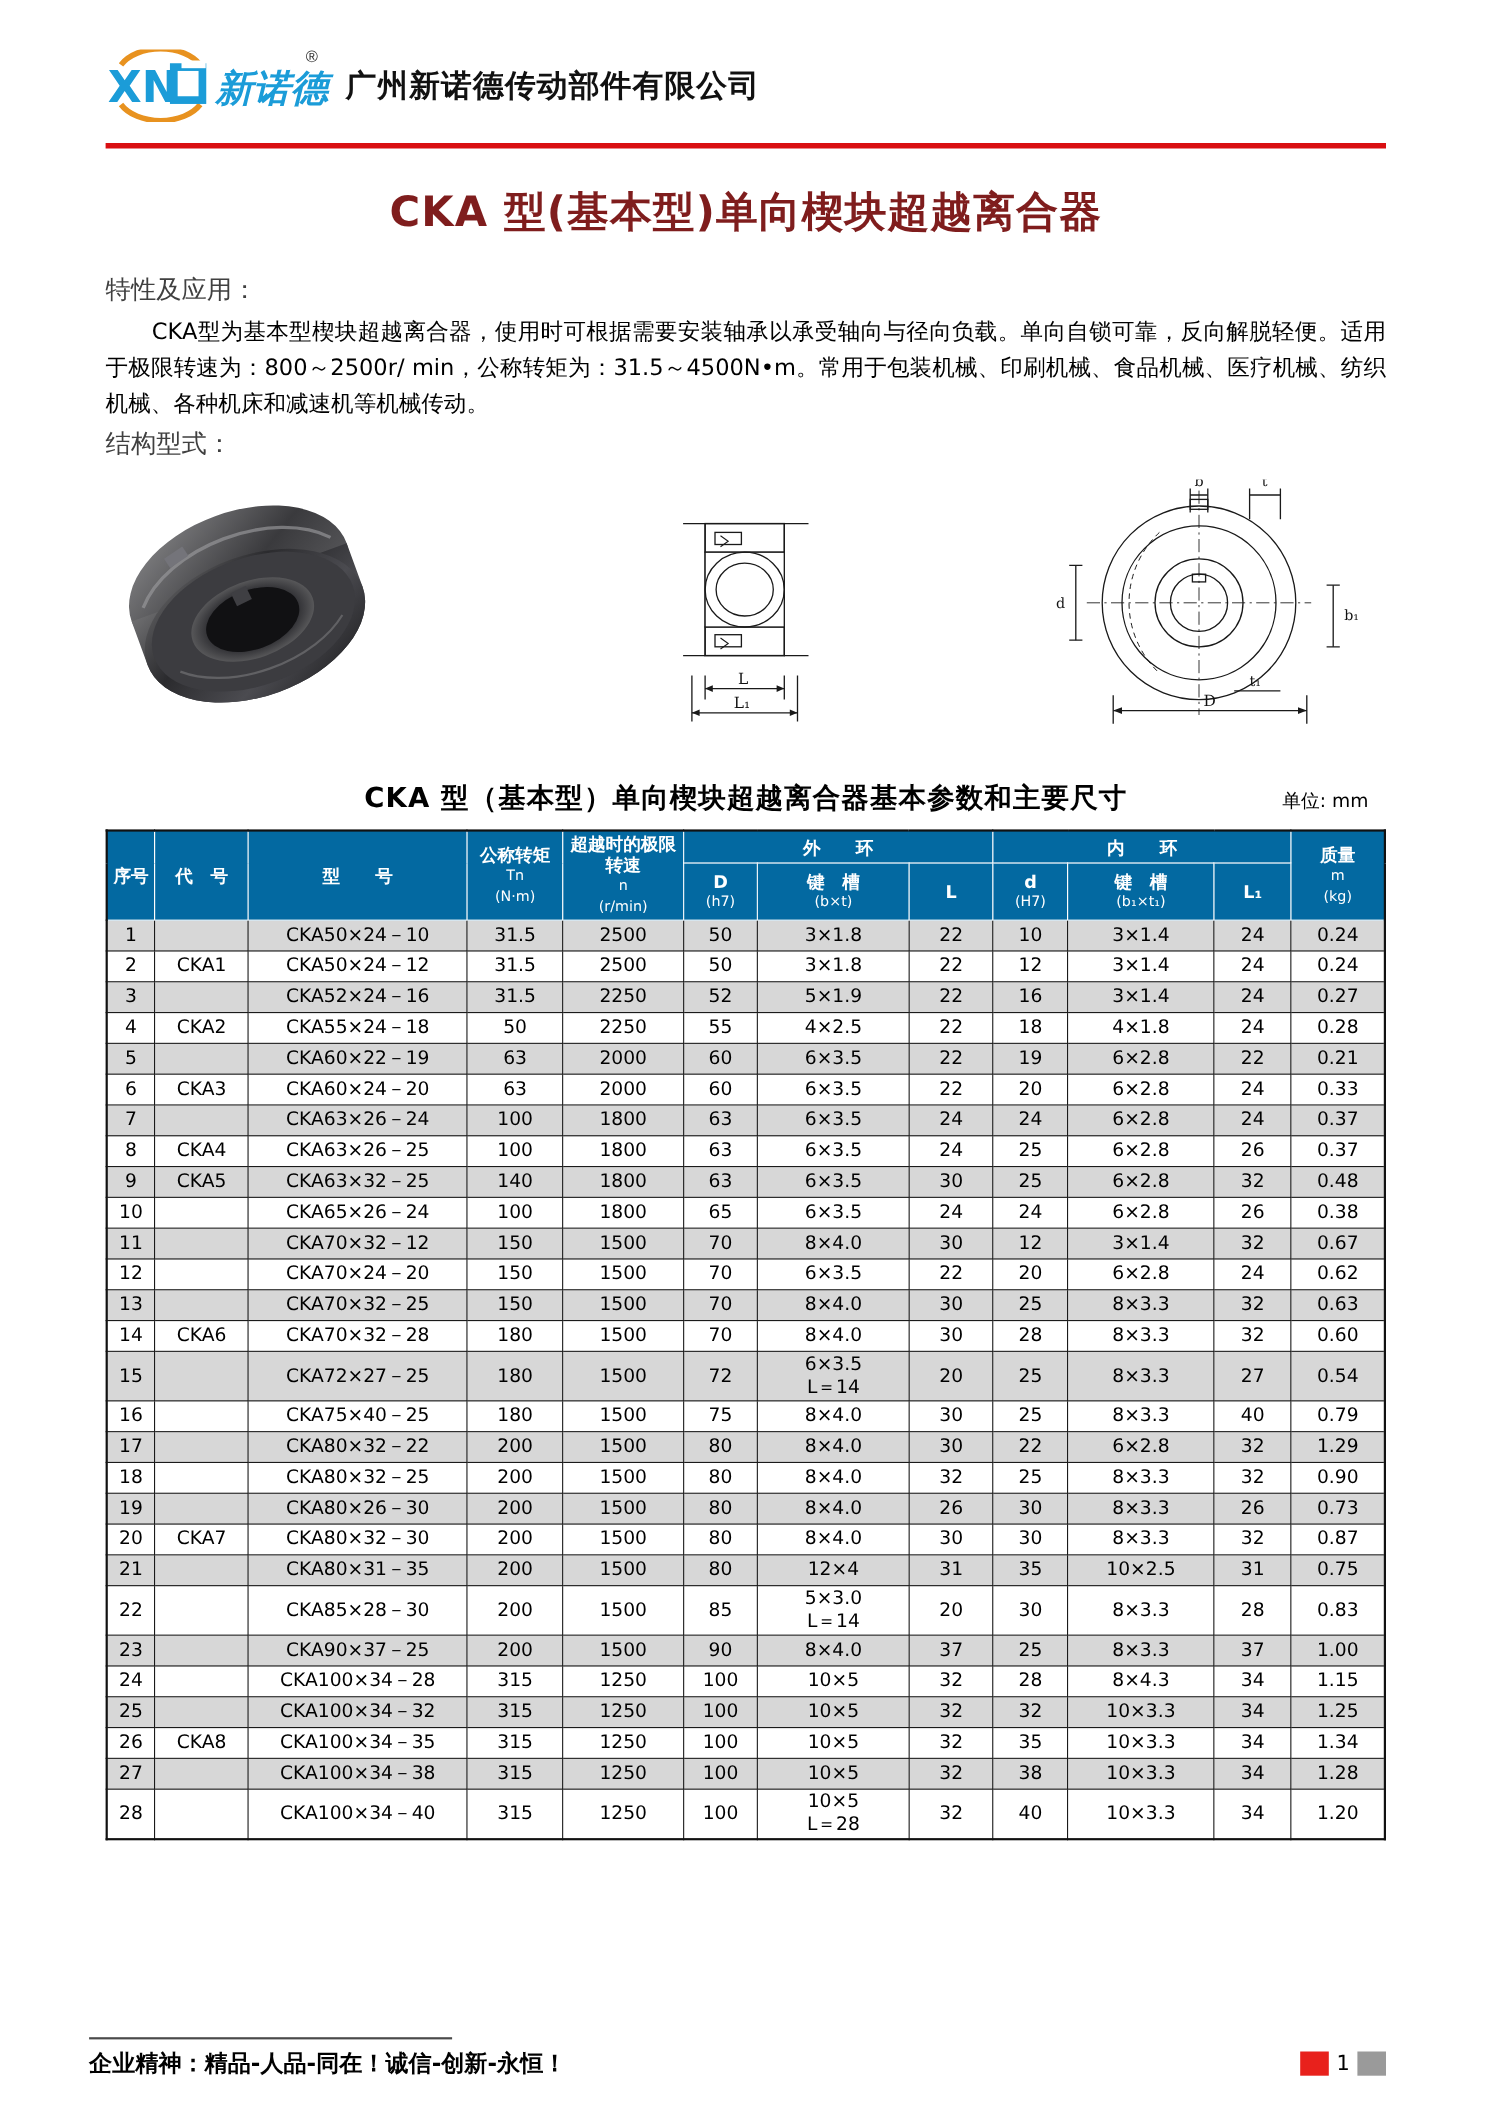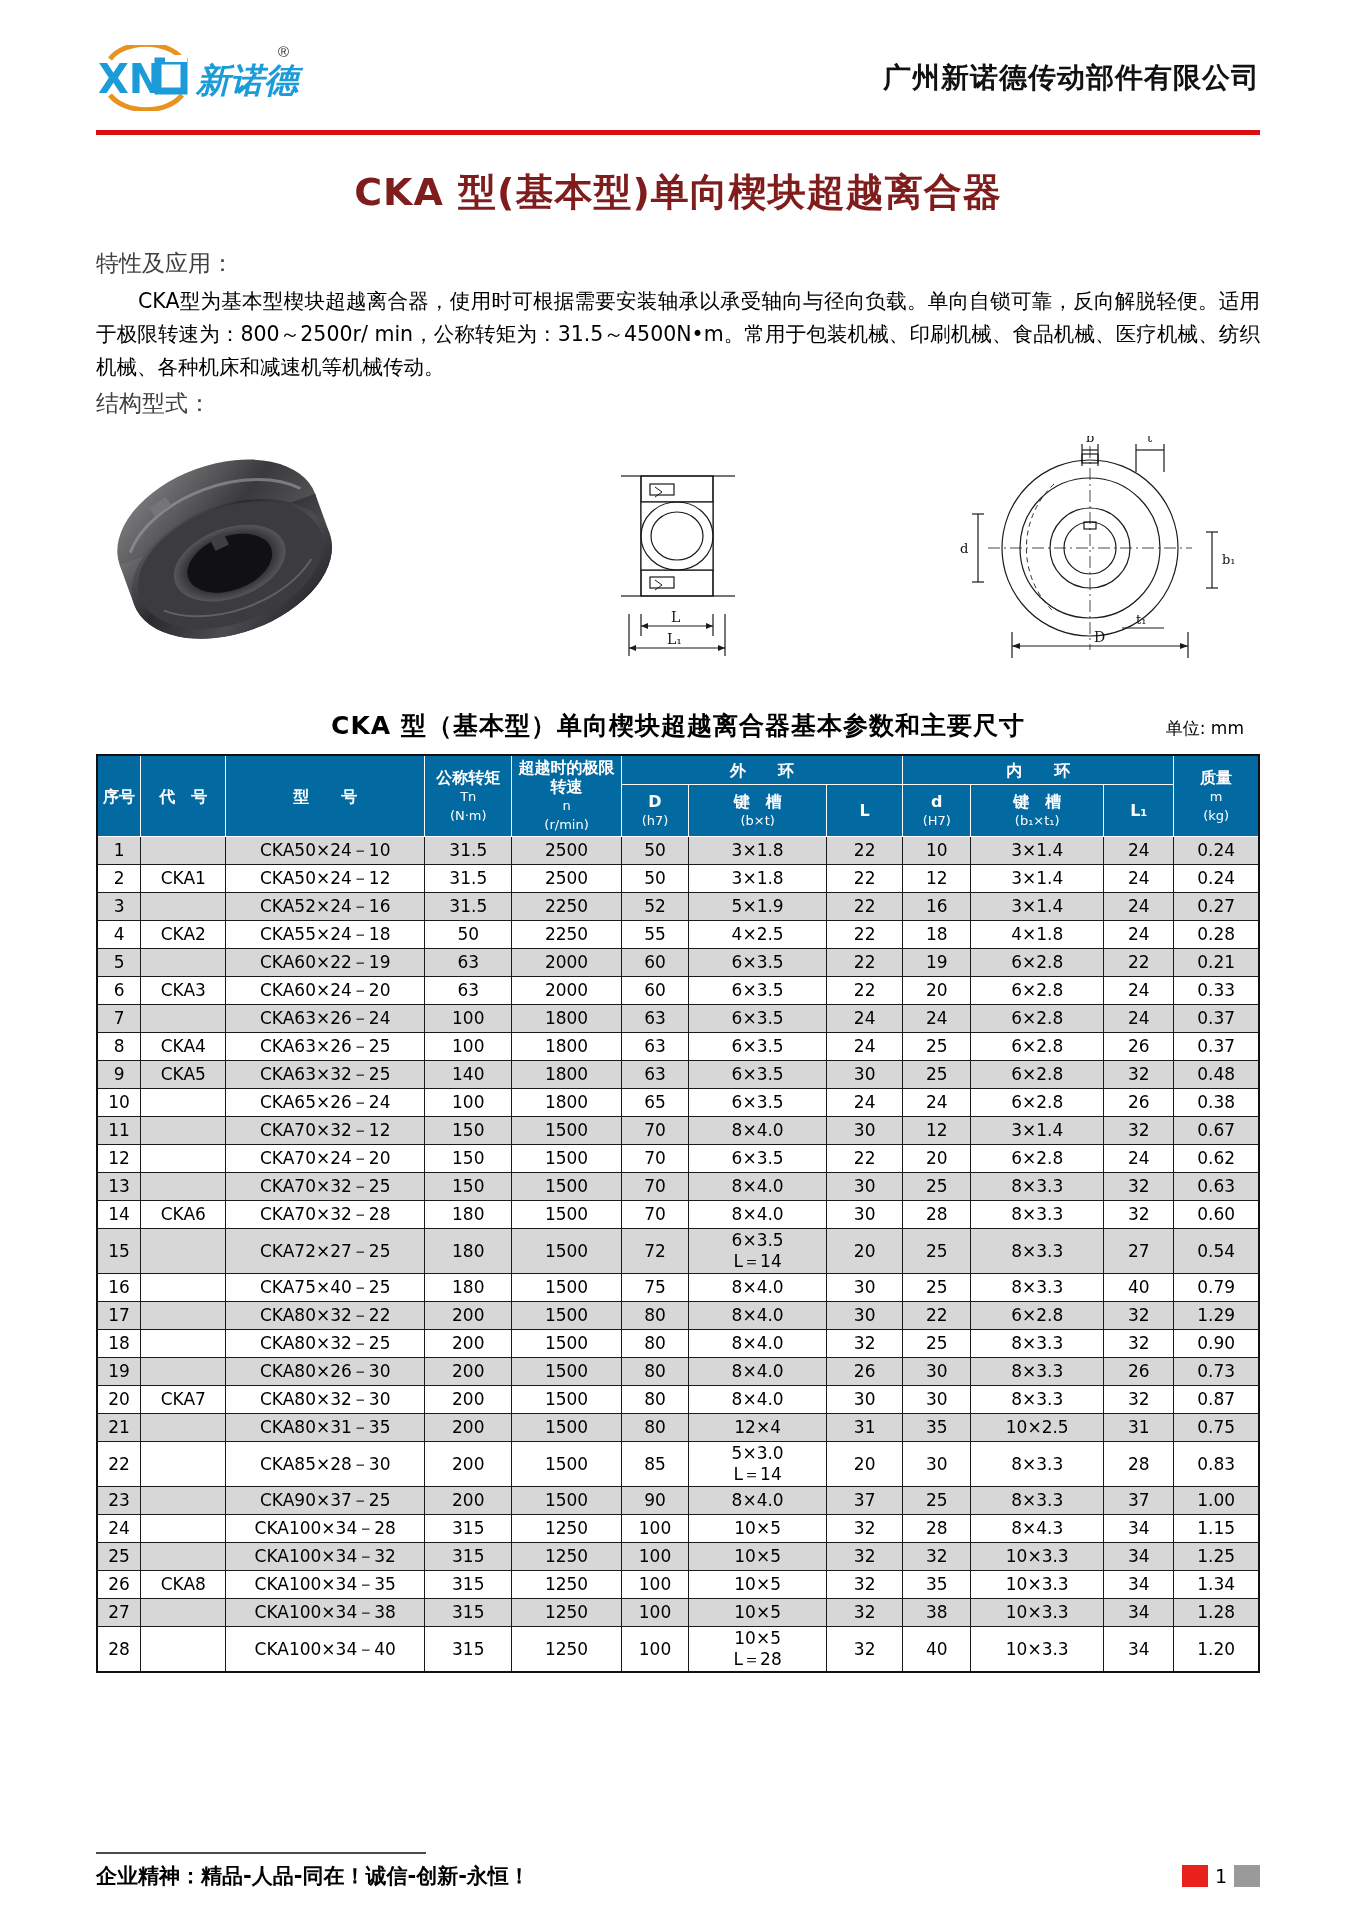--- a/index.html
+++ b/index.html
@@ -11,22 +11,22 @@
     -webkit-font-smoothing:antialiased;
   }
   .page{
     position:relative;
     width:1356px;height:1920px;
     box-sizing:border-box;
     padding:0 96px;
   }
   
   .header{
-    display:flex;align-items:center;justify-content:space-between;
-    height:118px;padding-top:38px;box-sizing:border-box;gap:36px;
+    display:flex;align-items:center;justify-content:flex-start;
+    height:118px;padding-top:38px;box-sizing:border-box;
   }
   .logo{display:flex;align-items:flex-end;gap:10px;position:relative;}
   .logo-mark{position:relative;width:218px;height:66px;}
   .logo-svg{display:block;}
   .reg{
     position:absolute;left:182px;top:-2px;
     font-size:15px;font-family:"Liberation Sans",sans-serif;color:#333;
   }
   .company{
     font-family:"DejaVu Sans","Liberation Sans",sans-serif;
@@ -96,21 +96,21 @@
     text-align:center;vertical-align:middle;
     font-size:17px;line-height:21px;
     height:25px;padding:1px 2px;
     font-family:"DejaVu Sans","Liberation Sans",sans-serif;
   }
   tr.alt td{background:#d7d7d7;}
   td.tall{height:48px;}
   .hdr-small{font-size:13px;font-weight:400;}
   
   .footer{
-    position:absolute;left:96px;right:96px;bottom:30px;
+    position:absolute;left:81px;right:96px;bottom:30px;
   }
   .footer-line{height:2px;background:#4a4a4a;width:330px;margin-bottom:8px;}
   .footer-row{display:flex;align-items:center;justify-content:space-between;}
   .motto{
     font-size:21px;font-weight:700;
     font-family:"DejaVu Sans","Liberation Sans",sans-serif;
   }
   .pager{display:flex;align-items:center;gap:7px;}
   .sq{width:26px;height:22px;}
   .sq.red{background:#e8211c;}

